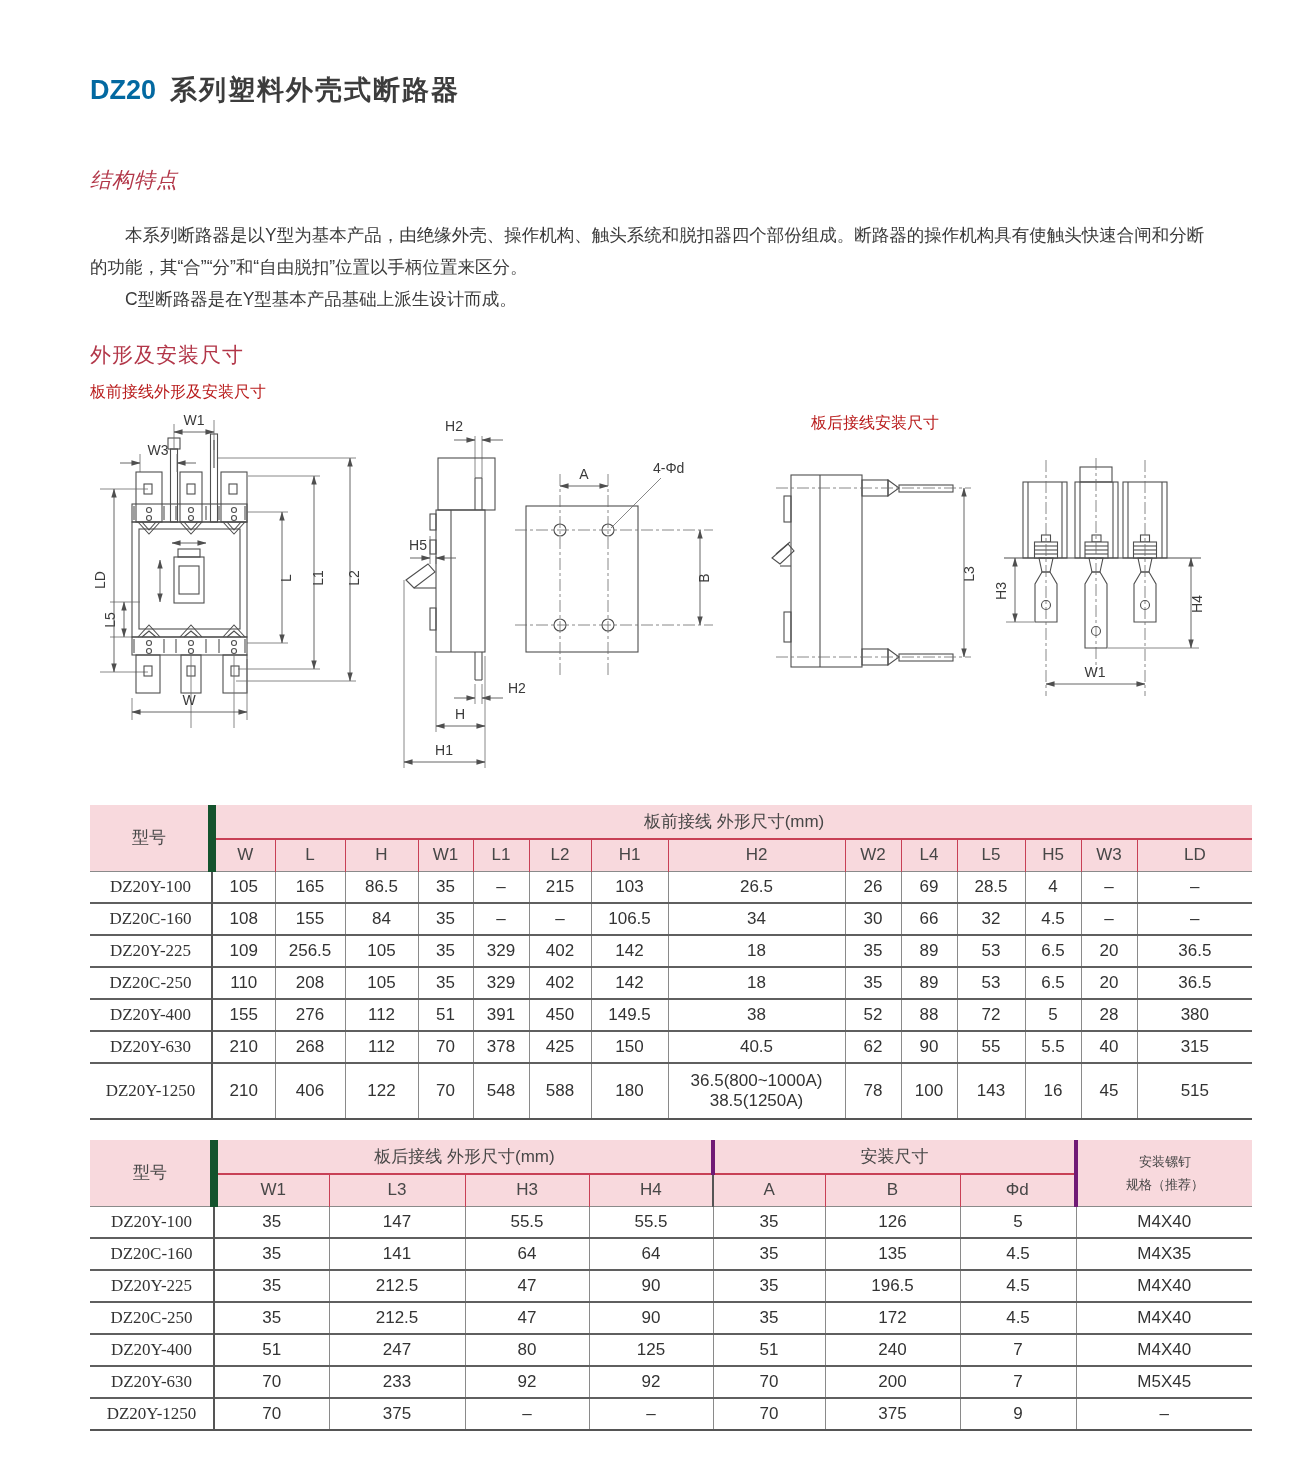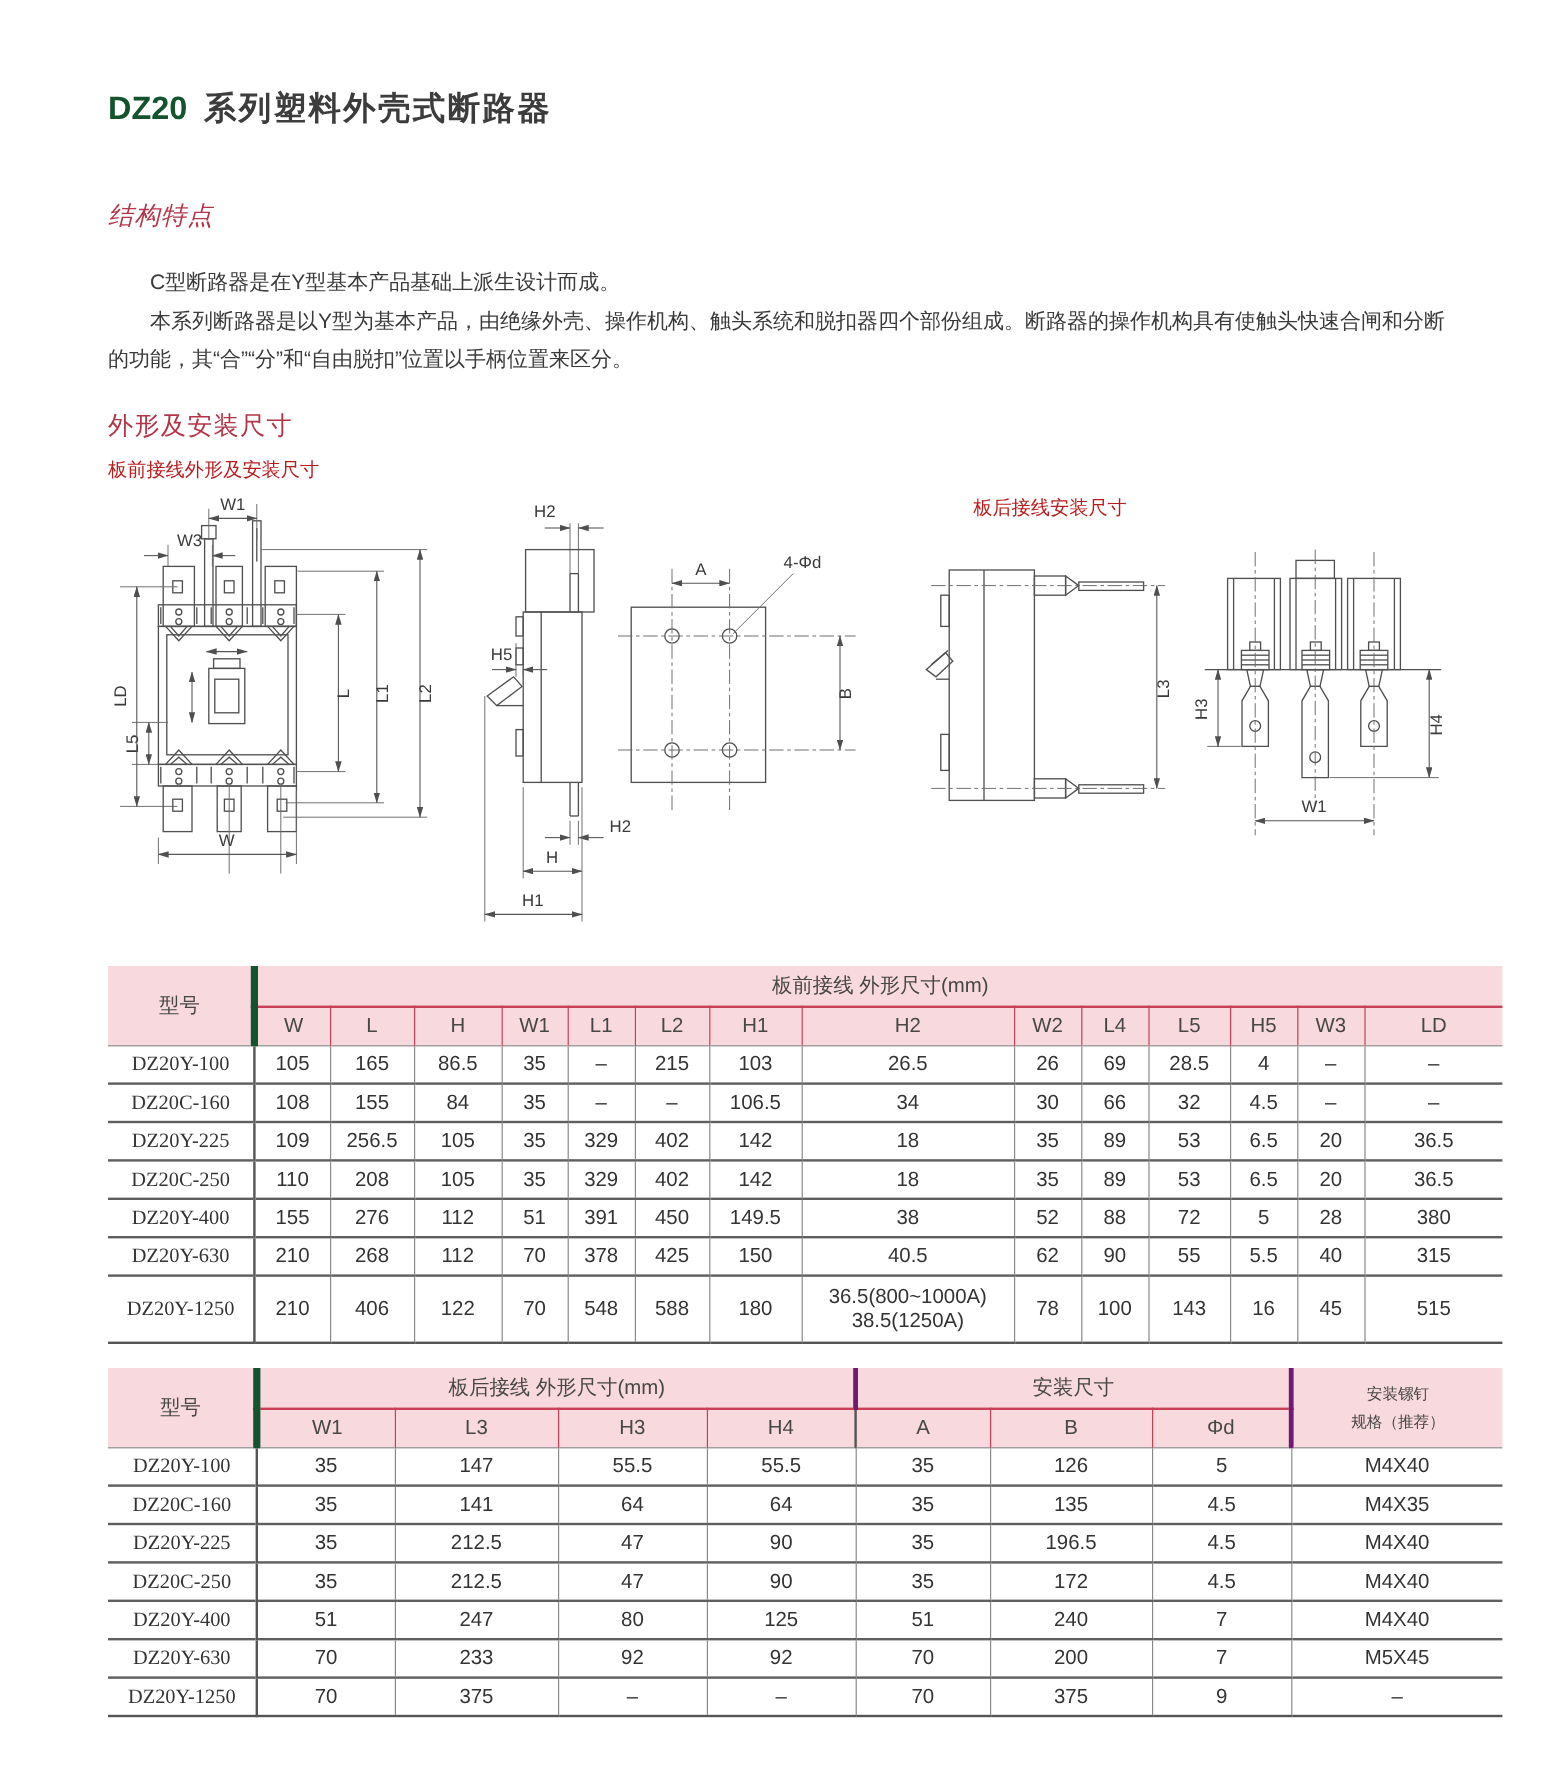--- a/index.html
+++ b/index.html
@@ -1,20 +1,20 @@
 <!DOCTYPE html>
 <html><head>
 <meta charset="utf-8">
 <style>
   html,body{margin:0;padding:0;background:#fff;}
   .page{position:relative;width:1300px;height:1473px;background:#fff;overflow:hidden;
         font-family:"Liberation Sans","DejaVu Sans",sans-serif;color:#3a3a3a;}
   h1.title{position:absolute;left:90px;top:72px;margin:0;font-size:27px;font-weight:700;
            color:#3c3c3c;letter-spacing:2px;}
-  h1.title .code{color:#14532d;margin-right:14px;letter-spacing:0;}
+  h1.title .code{color:#0369a1;margin-right:14px;letter-spacing:0;}
   h2.sec{position:absolute;left:90px;margin:0;font-size:21px;font-weight:400;color:#b23648;letter-spacing:1px;}
   .para{position:absolute;left:90px;top:219px;width:1122px;font-size:17.5px;line-height:32px;color:#3a3a3a;}
   .para p{margin:0;text-indent:2em;}
   .caption{position:absolute;font-size:16px;color:#b91c1c;}
 
   svg.dwg{position:absolute;overflow:visible;}
   svg.dwg rect,svg.dwg line,svg.dwg polyline,svg.dwg polygon,svg.dwg circle,svg.dwg path
       {stroke:#4f4f4f;fill:none;stroke-width:1.1;}
   svg.dwg .thin{stroke:#6a6a6a;stroke-width:0.8;}
   svg.dwg .dim{stroke:#555;stroke-width:0.9;}
@@ -27,39 +27,39 @@
   th{font-weight:400;color:#474747;background:#f8d9dd;padding:0;}
   thead tr.gr{height:34px;}
   thead tr.sub{height:32px;}
   tbody tr{height:32px;}
   tbody.t1b tr:last-child{height:56px;}
   td{text-align:center;padding:0;white-space:pre-line;border-top:2px solid #5f5f5f;}
   td + td{border-left:1.2px solid #8a8a8a;}
   tbody tr:first-child td{border-top-width:1.4px;border-top-color:#8a8a8a;}
   tbody tr:last-child td{border-bottom:2.6px solid #555;}
   td.model{border-right:2px solid #555;font-family:Liberation Serif, serif;}
-  th.model{border-right:6px solid #14532d;}
+  th.model{border-right:8px solid #14532d;}
   th.group{border-bottom:2.4px solid #c84055;}
   tr.sub th{border-left:1.6px solid #c84055;}
   tr.sub th.gb{border-left:2px solid #555;}
   th.gbl{border-left:4px solid #701a75;margin-top:28px;}
   th.screw{line-height:23px;font-size:13px;}
 </style>
 </head>
 <body>
 
 <div class="page">
 
   <h1 class="title"><span class="code">DZ20</span><span>系列塑料外壳式断路器</span></h1>
 
   <h2 class="sec" style="top:166px;font-style:italic;">结构特点</h2>
 
   <div class="para">
+    <p>本系列断路器是以Y型为基本产品，由绝缘外壳、操作机构、触头系统和脱扣器四个部份组成。断路器的操作机构具有使触头快速合闸和分断的功能，其“合”“分”和“自由脱扣”位置以手柄位置来区分。</p>
     <p>C型断路器是在Y型基本产品基础上派生设计而成。</p>
-    <p>本系列断路器是以Y型为基本产品，由绝缘外壳、操作机构、触头系统和脱扣器四个部份组成。断路器的操作机构具有使触头快速合闸和分断的功能，其“合”“分”和“自由脱扣”位置以手柄位置来区分。</p>
   </div>
 
   <h2 class="sec" style="top:341px;">外形及安装尺寸</h2>
 
   <div class="caption" style="left:90px;top:382px;">板前接线外形及安装尺寸</div>
   <div class="caption" style="left:811px;top:385px;margin-top:28px;">板后接线安装尺寸</div>
 
   <svg width="0" height="0" style="position:absolute" aria-hidden="true">
     <defs>
       <marker id="arw" viewBox="0 0 10 6" refX="9.5" refY="3" markerWidth="10" markerHeight="6" orient="auto-start-reverse">

